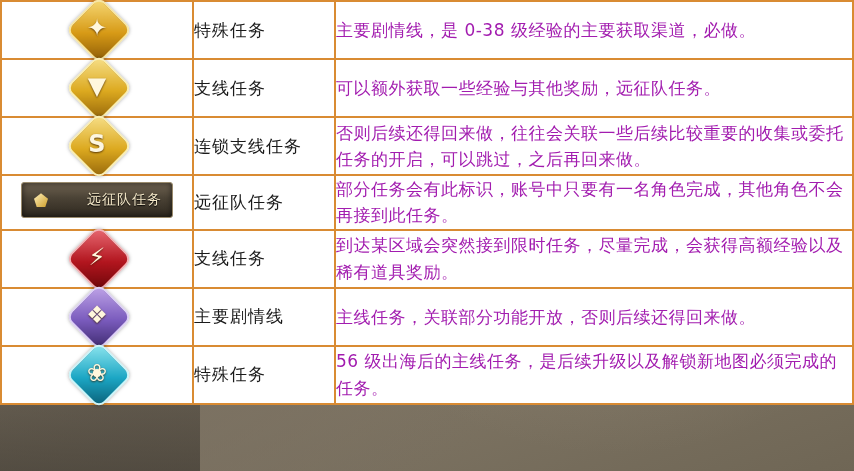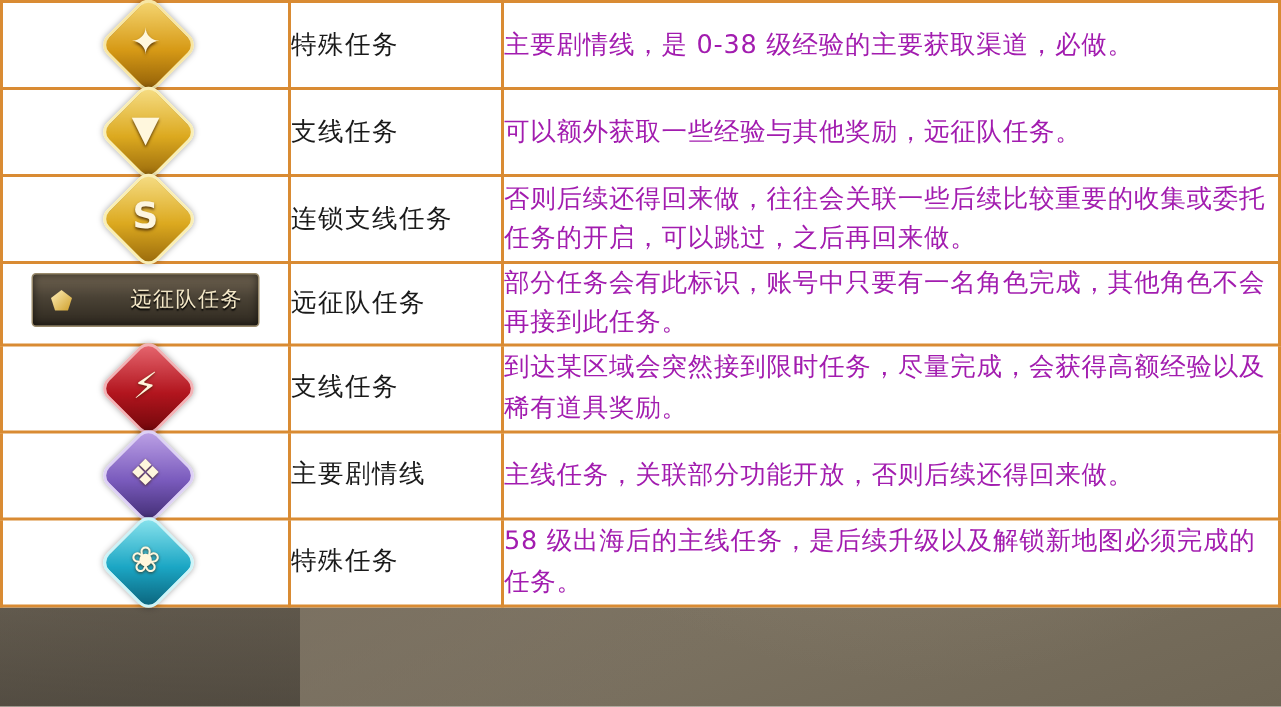--- a/index.html
+++ b/index.html
@@ -245,18 +245,18 @@
       </tr>
 
       <tr>
         <td class="icon-cell">
           <span class="icon-wrap">
             <span class="badge cyan"></span>
             <span class="glyph">❀</span>
           </span>
         </td>
         <td class="name-cell name-red">特殊任务</td>
-        <td class="desc-cell">58 级出海后的主线任务，是后续升级以及解锁新地图必须完成的任务。</td>
+        <td class="desc-cell">56 级出海后的主线任务，是后续升级以及解锁新地图必须完成的任务。</td>
       </tr>
 
     </tbody>
   </table>
 </div>
 
 </body></html>

